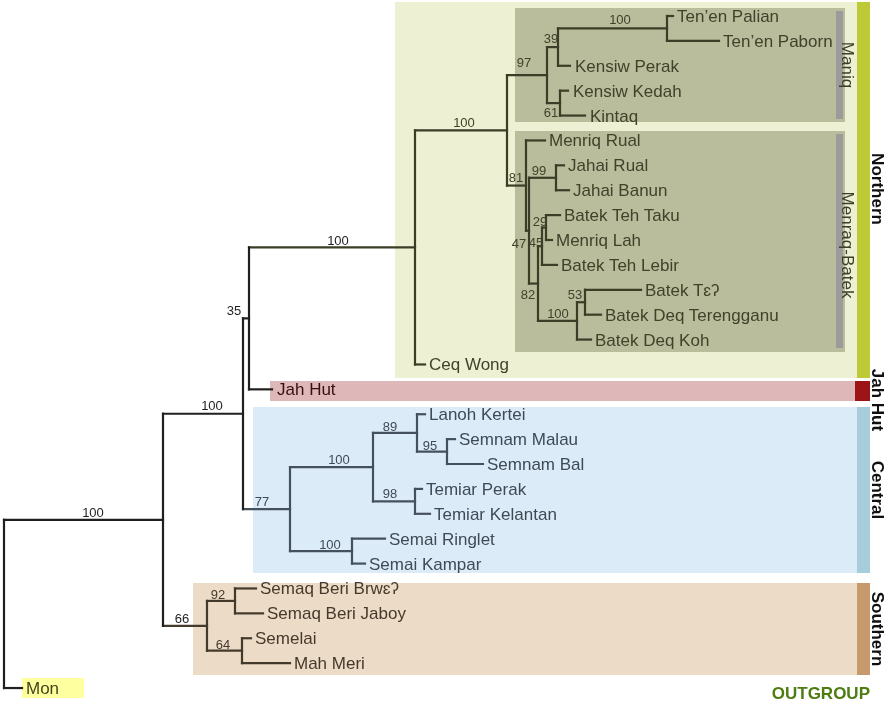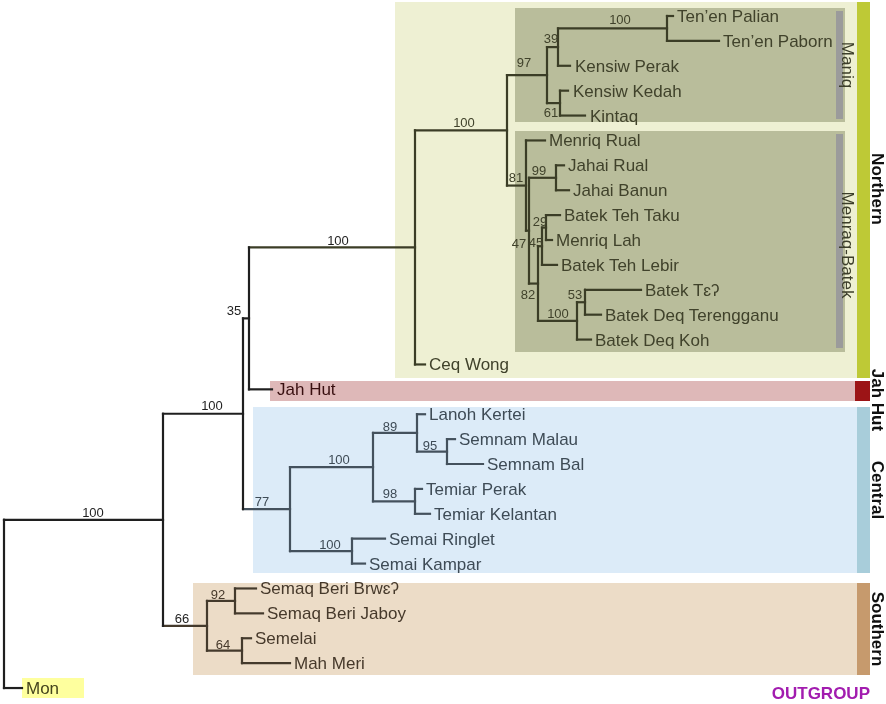--- a/index.html
+++ b/index.html
@@ -10,21 +10,21 @@
               transform:translate(-50%,-50%) rotate(90deg);}
   .side-label.bold{font-weight:bold;color:#101010;}
   .side-label.plain{color:#3c3e2a;}
   .lbl-maniq{left:847px;top:65px;}
   .lbl-menraq{left:847px;top:245px;}
   .lbl-northern{left:877px;top:189px;}
   .lbl-jahhut{left:877px;top:400px;}
   .lbl-central{left:877px;top:490px;}
   .lbl-southern{left:877px;top:629px;}
   .outgroup-label{position:absolute;right:16px;top:684px;font-size:17px;font-weight:bold;
-                  color:#a21caf;white-space:nowrap;}
+                  color:#4d7c0f;white-space:nowrap;}
 </style>
 </head>
 <body>
 
 <div class="figure">
   <svg id="tree" width="886" height="704" viewBox="0 0 886 704">
       <rect x="395" y="2" width="463" height="376" fill="#eef0d3"></rect>
       <rect x="515" y="8" width="330" height="114" fill="#b9bd9b"></rect>
       <rect x="515" y="131" width="330" height="221" fill="#b9bd9b"></rect>
       <rect x="836" y="11" width="7" height="108" fill="#9b9b9b"></rect>

